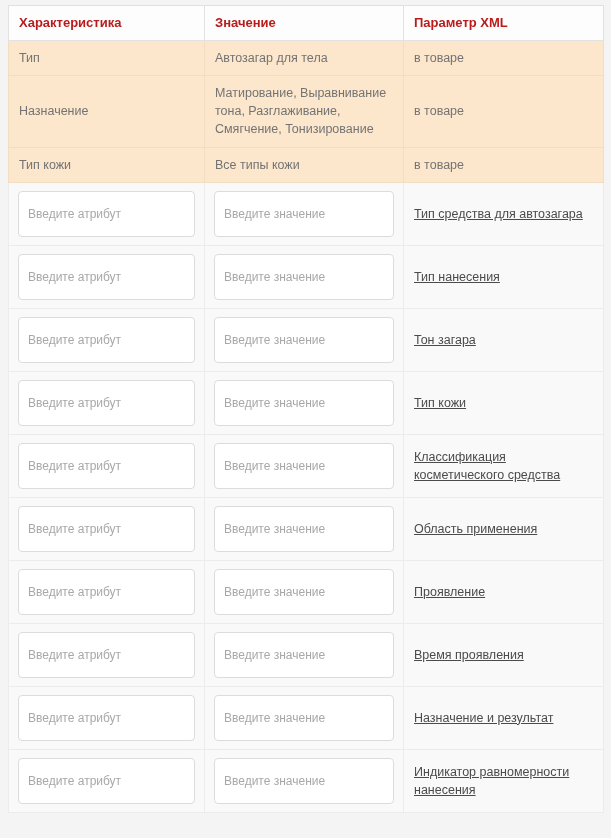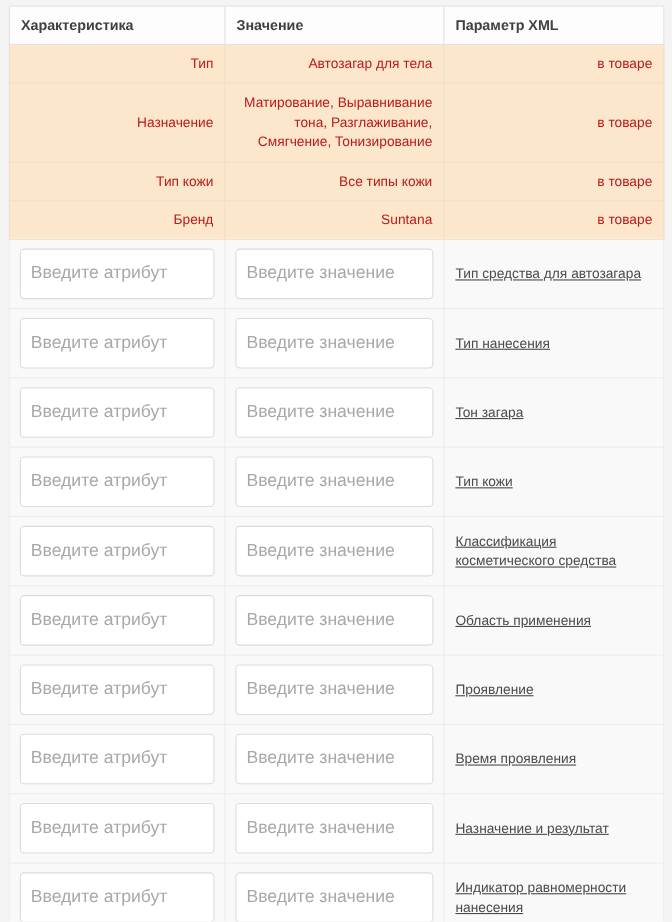--- a/index.html
+++ b/index.html
@@ -27,62 +27,61 @@
     table-layout: fixed;
     background: #fdfdfd;
     border: 1px solid #e0e0e0;
   }
   col.c1 { width: 196px; }
   col.c2 { width: 199px; }
   col.c3 { width: 200px; }
 
   thead th {
     background: #fdfdfd;
-    color: #404040;
+    color: #b91c1c;
     font-weight: bold;
     font-size: 13px;
     text-align: left;
     padding: 9px 10px 10px 10px;
     border: 1px solid #e2e2e2;
     border-top: none;
     vertical-align: middle;
     white-space: nowrap;
   }
   tbody td {
     border: 1px solid #ececec;
     font-size: 12.5px;
     color: #4a4a4a;
     padding: 8px 10px;
     vertical-align: middle;
     line-height: 1.45;
   }
   tr.filled td {
     background: #fce7cd;
     border-color: #f2dcc2;
-    color: #b91c1c;
-    text-align: right;
+    color: #737373;
   }
   tr.inputrow td {
     background: #f9f9f9;
     border-color: #ececec;
     padding: 8px 9px;
   }
   tr.inputrow td.xmlcell {
     color: #4b4b4b;
     font-size: 12.5px;
     padding: 8px 10px;
     text-decoration: underline;
   }
   .txtinput {
     display: block;
     width: 100%;
     height: 46px;
     padding: 4px 9px;
     font-family: "Liberation Sans", sans-serif;
-    font-size: 16px;
+    font-size: 12px;
     color: #555555;
     background: #ffffff;
     border: 1px solid #dcdcdc;
     border-radius: 4px;
     outline: none;
   }
   .txtinput::placeholder { color: #a8a8a8; opacity: 1; }
 </style>
 </head>
 <body>
@@ -111,25 +110,20 @@
           <tr class="filled">
             <td>Назначение</td>
             <td>Матирование, Выравнивание тона, Разглаживание, Смягчение, Тонизирование</td>
             <td>в товаре</td>
           </tr>
           <tr class="filled">
             <td>Тип кожи</td>
             <td>Все типы кожи</td>
             <td>в товаре</td>
           </tr>
-          <tr class="filled">
-            <td>Бренд</td>
-            <td>Suntana</td>
-            <td>в товаре</td>
-          </tr>
           <tr class="inputrow">
             <td>
               <input class="txtinput" type="text" value="" placeholder="Введите атрибут" style="">
             </td>
             <td>
               <input class="txtinput" type="text" value="" placeholder="Введите значение" style="">
             </td>
             <td class="xmlcell">Тип средства для автозагара</td>
           </tr>
           <tr class="inputrow">

